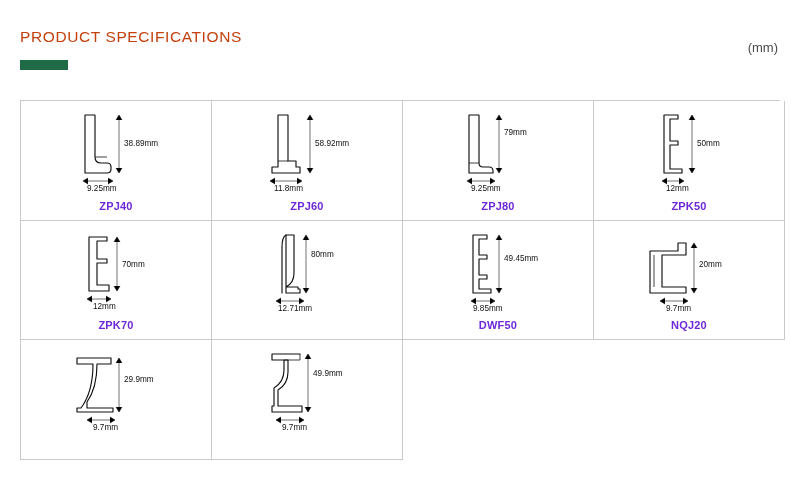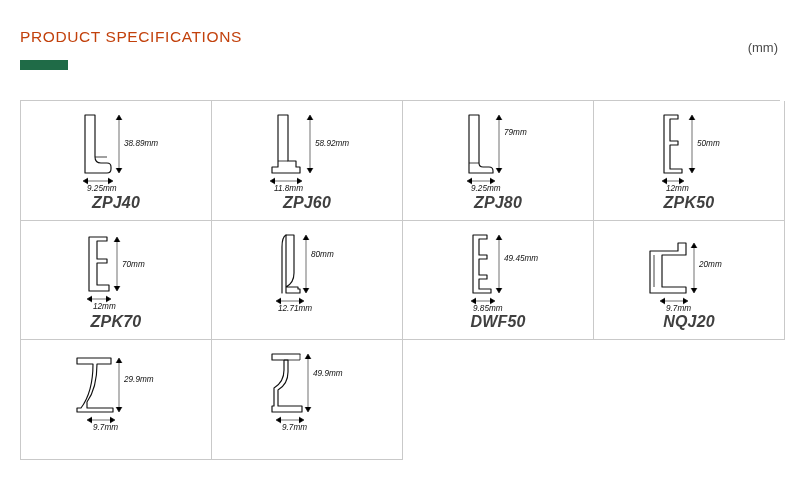--- a/index.html
+++ b/index.html
@@ -60,39 +60,38 @@
   .cell {
     border-right: 1px solid #c9c9c9;
     border-bottom: 1px solid #c9c9c9;
     box-sizing: border-box;
     display: flex;
     flex-direction: column;
     align-items: center;
     justify-content: flex-start;
     position: relative;
     padding-top: 4px;
-    font-style: italic;
   }
 
   .profile-art {
     width: 190px;
     height: 92px;
     position: relative;
     display: block;
   }
 
   .cell-label {
     position: absolute;
     bottom: 8px;
     left: 0;
     right: 0;
     text-align: center;
-    font-size: 16px;
+    font-size: 11px;
     font-weight: bold;
-    color: #404040;
+    color: #6d28d9;
     letter-spacing: 0.2px;
   }
 
   svg text {
     font-family: "Liberation Sans", sans-serif;
     font-size: 8.2px;
     fill: #111111;
   }
   svg .dimline {
     stroke: #111111;

